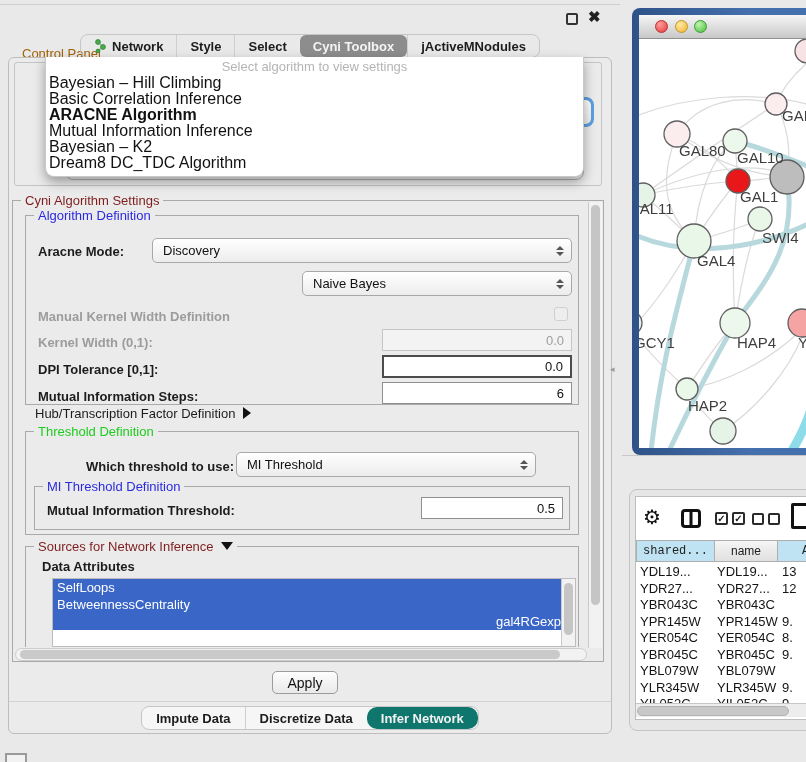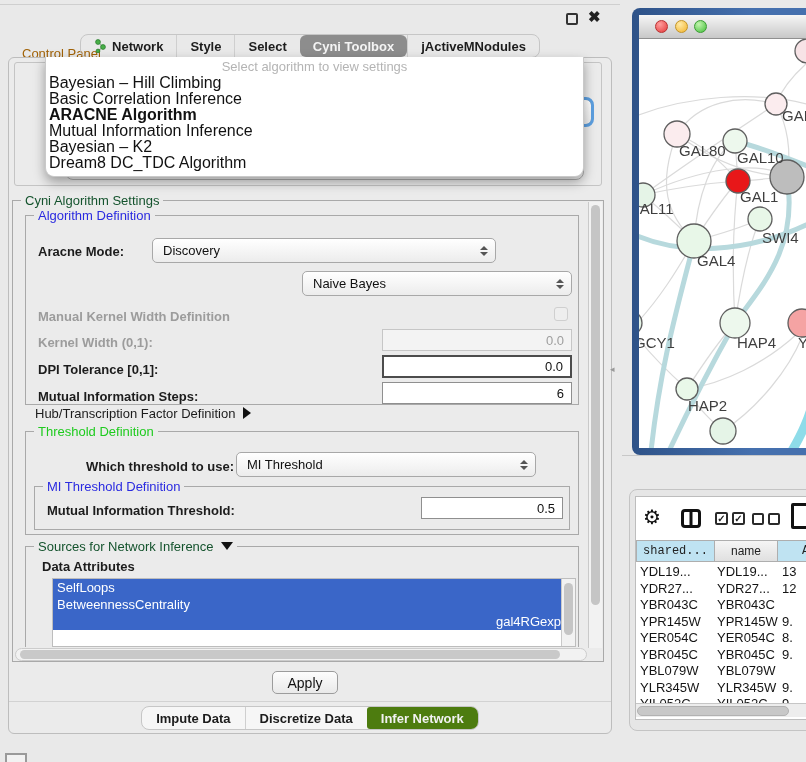--- a/index.html
+++ b/index.html
@@ -22,38 +22,38 @@
   .tabbar { left:8px; top:34px; width:604px; display:flex; justify-content:center; }
   .seg { display:flex; border:1px solid #c6c6c6; border-radius:8px; height:24px; overflow:hidden; }
   .seg .tab { display:flex; align-items:center; gap:5px; padding:0 13px; font-size:13px; font-weight:bold;
               color:#1c1c1c; border-left:1px solid #cfcfcf; background:transparent; cursor:default; }
   .seg .tab:first-child { border-left:none; }
   .seg .tab.sel { background:#8d8d8d; color:#f4f4f4; border-radius:6px; border-left:none; }
   .seg2 { display:flex; border:1px solid #c6c6c6; border-radius:8px; height:24px; overflow:hidden; background:#f6f6f6; }
   .seg2 .tab { display:flex; align-items:center; padding:0 14px; font-size:13px; font-weight:bold;
                border-left:1px solid #cfcfcf; }
   .seg2 .tab:first-child { border-left:none; }
-  .seg2 .tab.sel { background:#4d7c0f; color:#f2f2f2; border-radius:3px; border-left:none;justify-content:center; }
+  .seg2 .tab.sel { background:#0f766e; color:#f2f2f2; border-radius:10px; border-left:none;justify-content:center; }
 
   
   .popup { left:45px; top:57px; width:539px; height:120px; background:#ffffff; border:1px solid #c9c9c9;
            border-top:none; border-radius:0 0 9px 9px; box-shadow:0 5px 12px rgba(0,0,0,.35); z-index:50; padding-top:2px; }
   .popup .ph { text-align:center; color:#b4b4b4; font-size:13px; height:16px; line-height:15px; }
   .popup .it { font-size:16px; height:16px; line-height:16px; padding-left:3px; color:#111; white-space:nowrap; }
   .popup .it.bold { font-weight:bold; }
 
   
   .combo-behind { left:70px; top:99px; width:522px; height:26px; z-index:10; border:1px solid #a8a8a8;
                   border-radius:6px; background:linear-gradient(#fff,#ededed); outline:3px solid #5c9fe0; outline-offset:-1px; }
   .field-behind { left:65px; top:151px; width:519px; height:29px; z-index:10; border:1px solid #b0b0b0;
                   border-radius:8px; background:#f2f2f2; color:#a9a9a9; font-size:13px; line-height:27px; padding-left:14px; }
 
   
   .gbox { position:absolute; border:1px solid #a9a9a9; }
-  .gtitle { position:absolute; top:-8px; left:8px; background:#ebebeb; padding:0 4px; font-size:13px; color:#14532d; white-space:nowrap; }
+  .gtitle { position:absolute; top:-8px; left:8px; background:#ebebeb; padding:0 4px; font-size:13px; color:#7f1d1d; white-space:nowrap; }
   .gtitle.blue { color:#2a2ae0; }
   .gtitle.green { color:#1ecb1e; }
 
   .lbl { position:absolute; font-size:13px; font-weight:bold; color:#1c1c1c; white-space:nowrap; }
   .lbl.dis { color:#9c9c9c; }
 
   .combo { position:absolute; background:linear-gradient(#ffffff,#ececec); border:1px solid #a8a8a8;
            border-radius:5px; font-size:13px; display:flex; align-items:center; padding:0 22px 0 10px; color:#111; }
   .combo .arrows { position:absolute; right:7px; top:50%; transform:translateY(-50%); display:flex; flex-direction:column; gap:2px; }
   .combo .arrows i { display:block; width:0; height:0; border-left:4px solid transparent; border-right:4px solid transparent; }
@@ -177,21 +177,21 @@
     <div class="it">Dream8 DC_TDC Algorithm</div>
   </div>
 
   <div class="gbox" style="left:12px; top:200px; width:592px; height:462px;">
     <span class="gtitle">Cyni Algorithm Settings</span>
 
     <div class="gbox" style="left:12px; top:14px; width:554px; height:190px; background:#ebebeb;">
       <span class="gtitle blue">Algorithm Definition</span>
 
       <span class="lbl" style="left:12px; top:28px;">Aracne Mode:</span>
-      <div class="combo" style="left:126px; top:22px; width:344px; height:25px;">
+      <div class="combo" style="left:126px; top:22px; width:420px; height:25px;">
         <span>Discovery</span>
         <span class="arrows">
             <i class="up"></i>
             <i class="dn"></i>
           </span>
       </div>
 
       <div class="combo" style="left:276px; top:55px; width:270px; height:25px;">
         <span>Naive Bayes</span>
         <span class="arrows">

